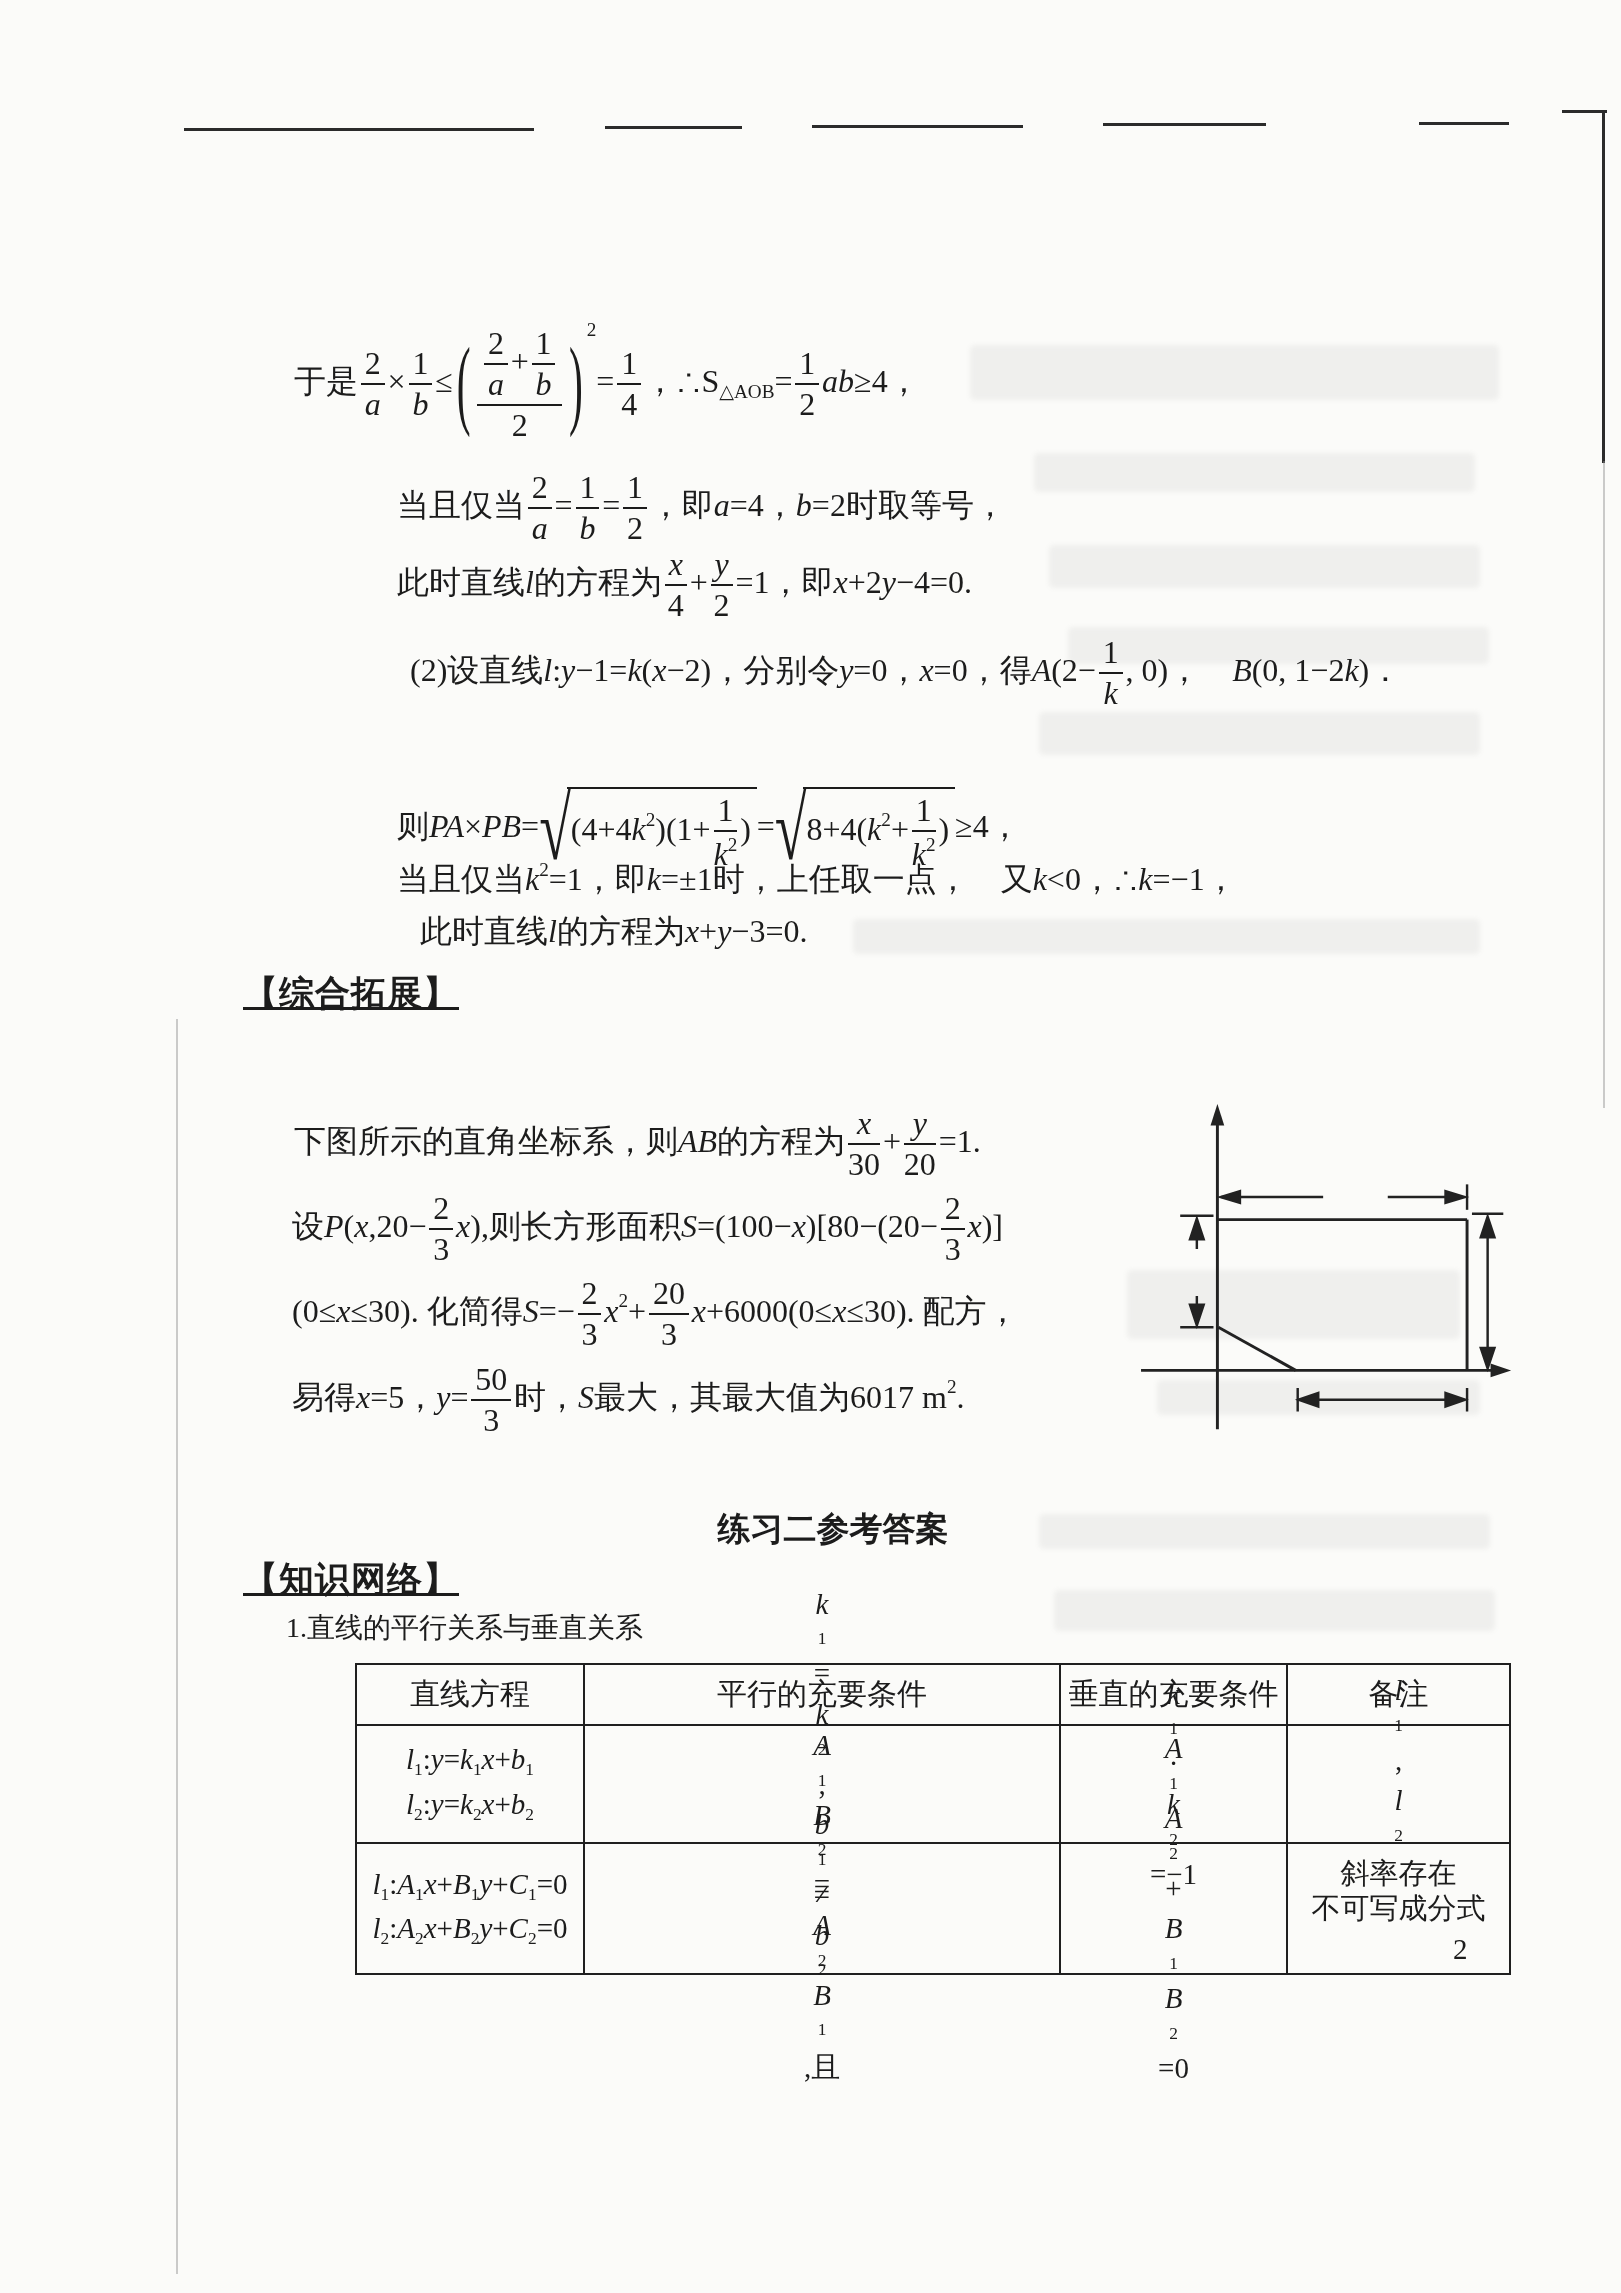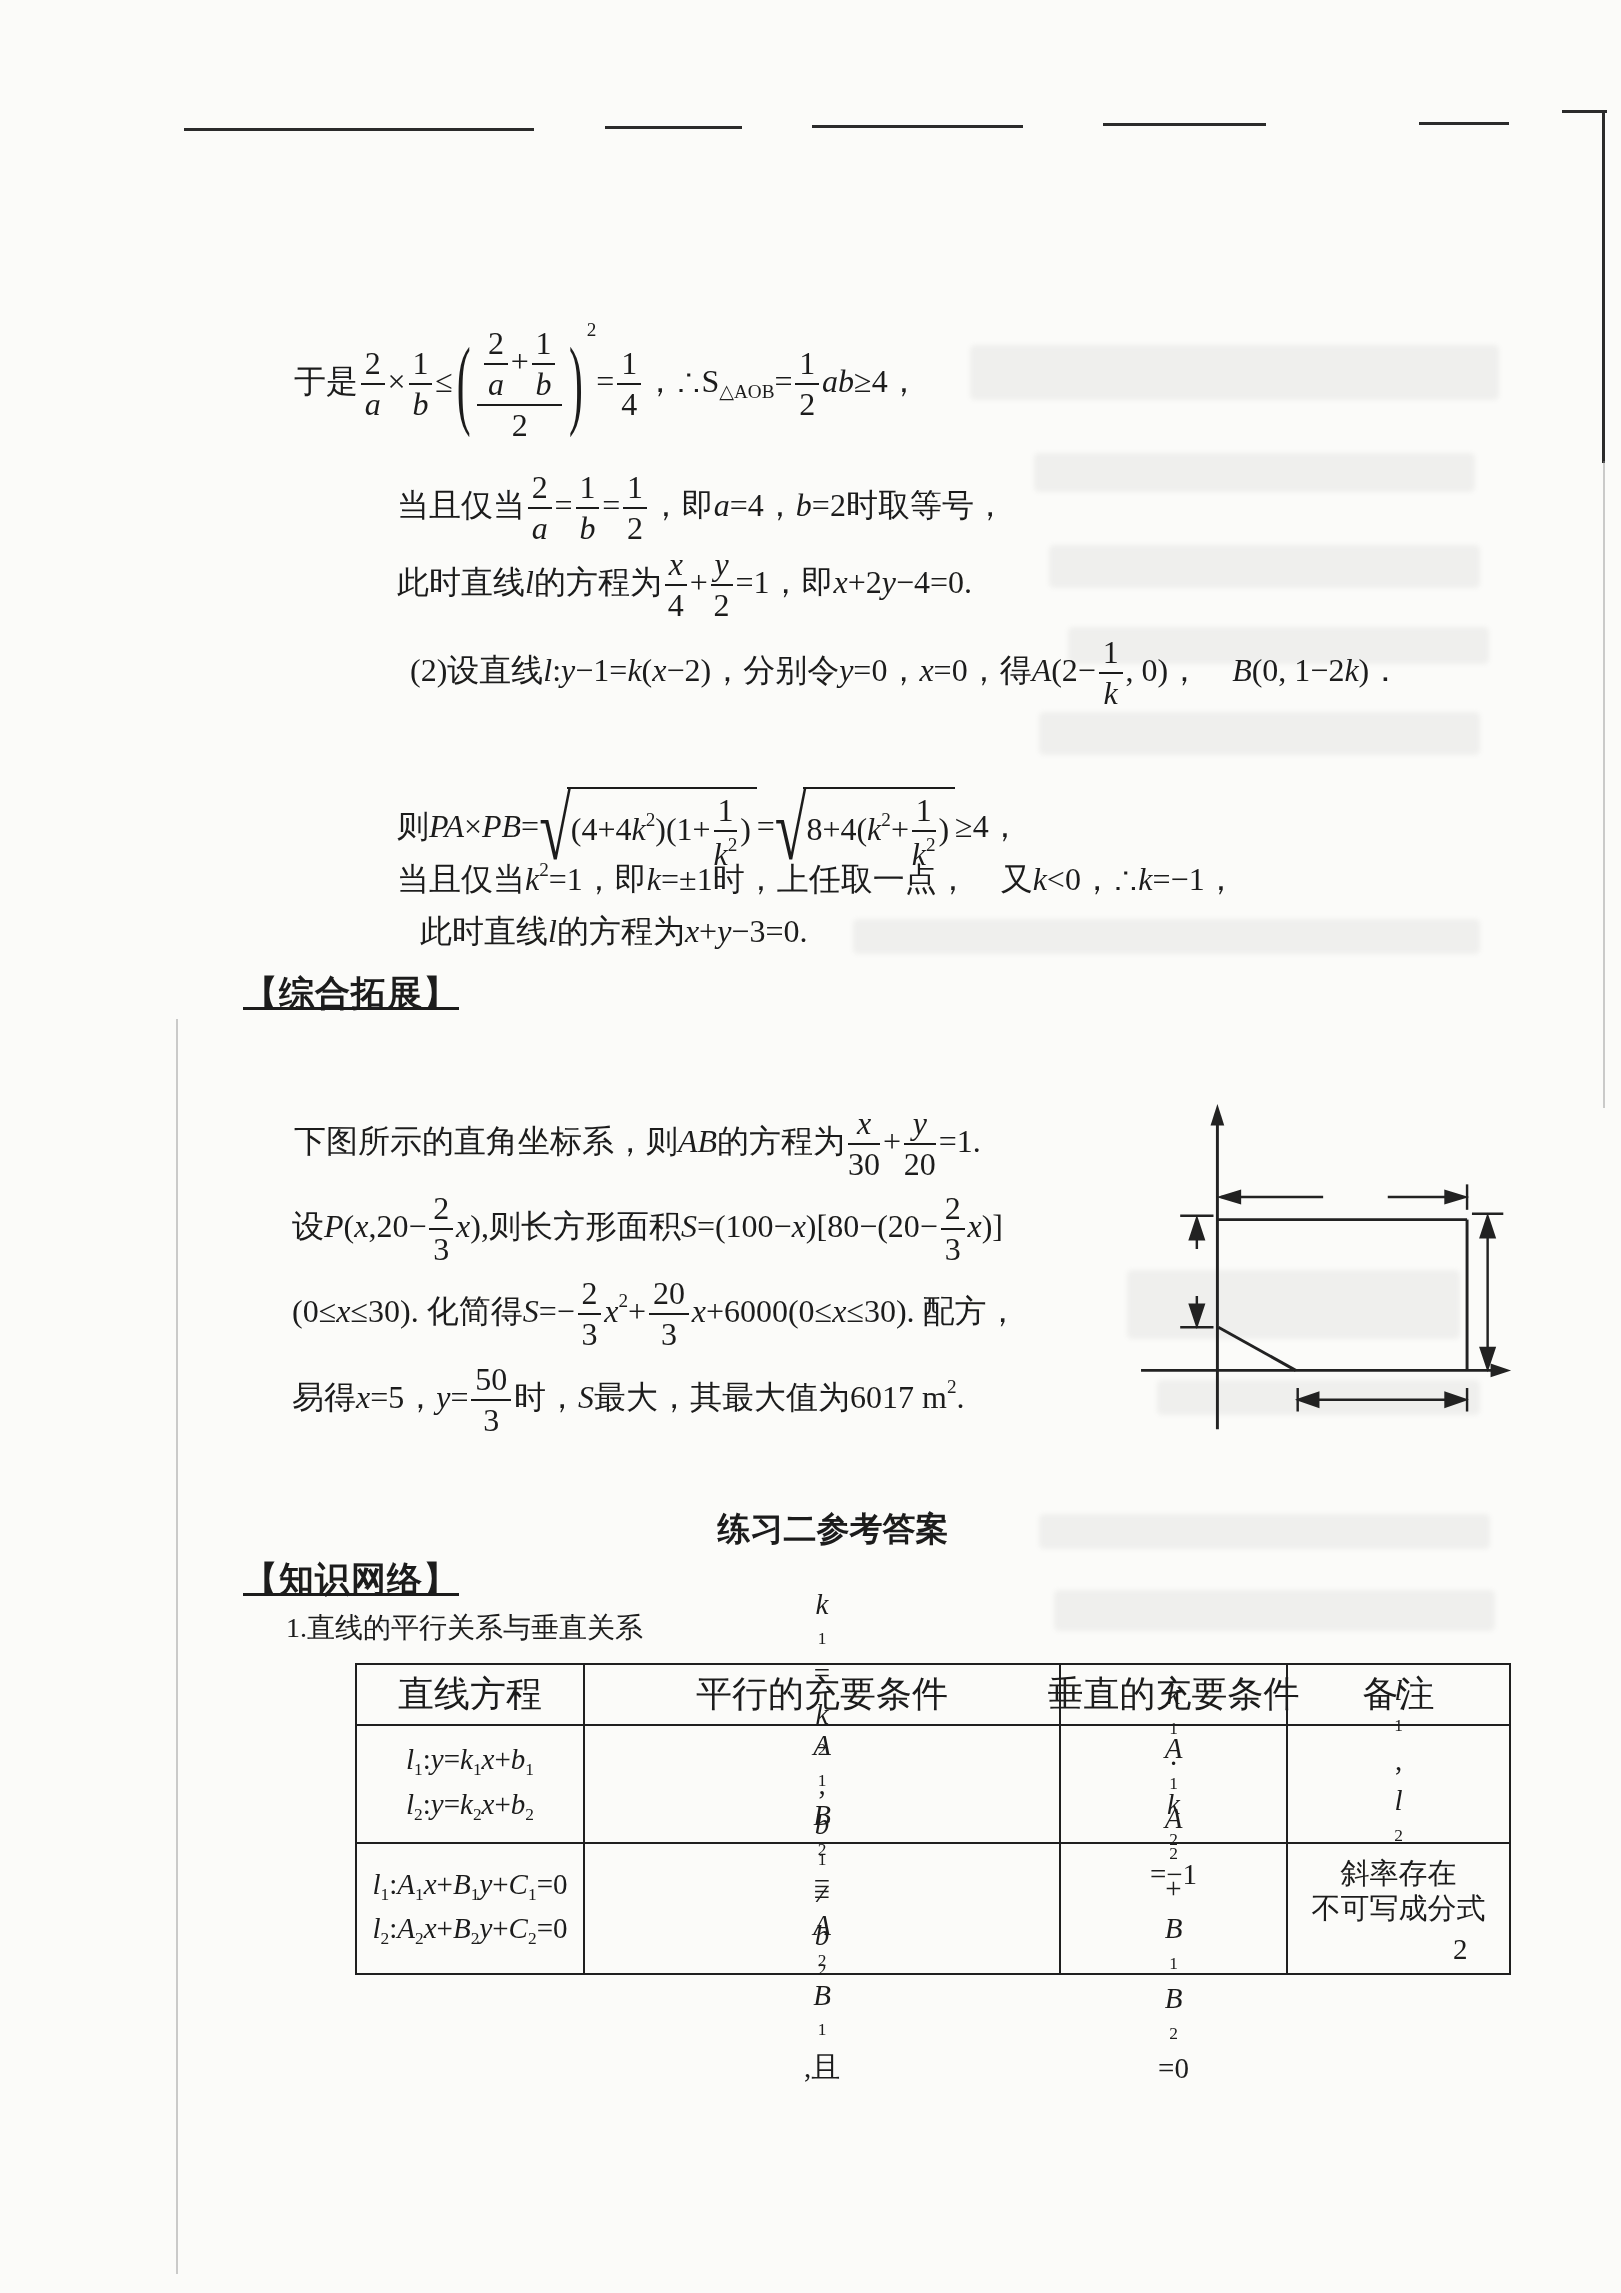--- a/index.html
+++ b/index.html
@@ -31,21 +31,21 @@
   
   .ktable{position:absolute;left:355px;top:1663px;display:grid;
           grid-template-columns:228px 476px 227px 221px;
           grid-template-rows:61px 118px 129px;
           border:2.9px solid #1f1f1f;font-size:29px;background:transparent;}
   .cell{border-right:2.9px solid #1f1f1f;border-bottom:2.9px solid #1f1f1f;
         display:flex;flex-direction:column;align-items:center;justify-content:center;
         gap:7.8px;padding:2px 5.9px;white-space:nowrap;}
   .cell.lastcol{border-right:none;}
   .cell.lastrow{border-bottom:none;}
-  .cell.head{font-size:36px;}
+  .cell.head{font-size:30px;}
   
   .figure{position:absolute;left:1096px;top:1102px;}
 </style>
 </head>
 <body>
 
 <div class="page">
 
   <div class="artifact" style="left:184px;top:128px;width:350px;height:2.9px;"></div>
   <div class="artifact" style="left:605px;top:126px;width:137px;height:2.9px;"></div>

